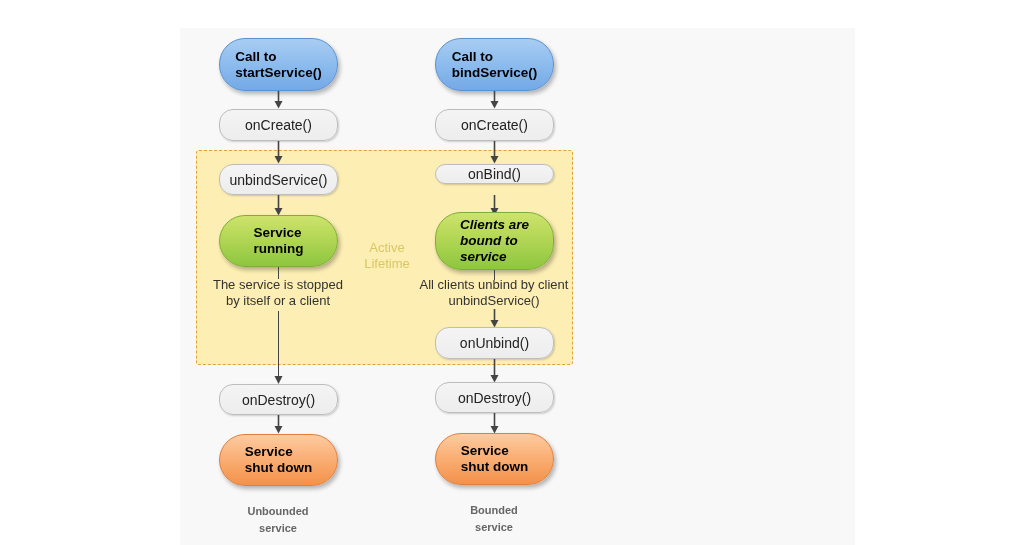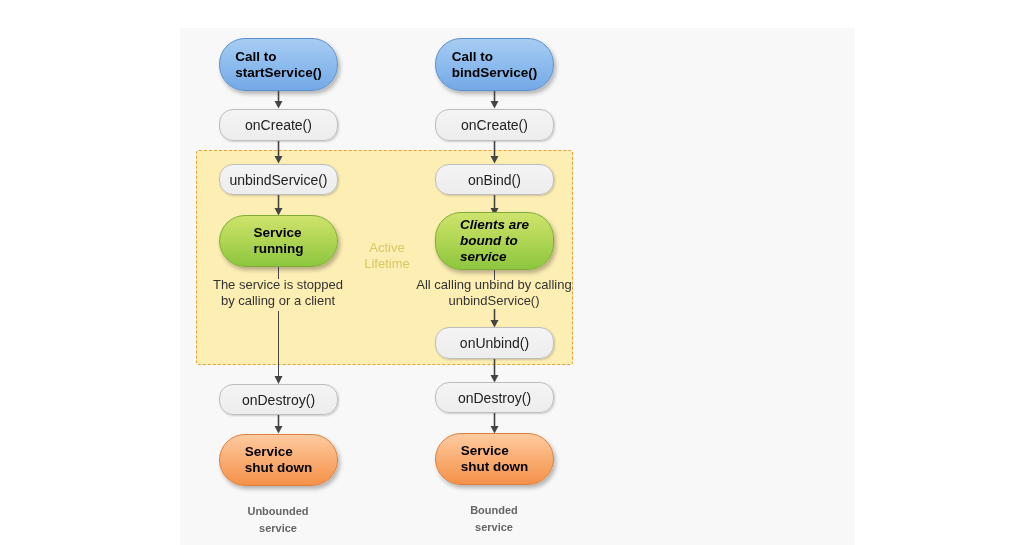--- a/index.html
+++ b/index.html
@@ -164,21 +164,21 @@
       <polygon points="1.5,13 9.5,13 5.5,20.5" fill="#444444"></polygon>
     </svg>
 </div>
 
 <div class="node capsule green" style="left:219px; top:215px; width:119px; height:52px;">Service
 running</div>
 
 <div class="line" style="left:278px; top:267px; height:12px;"></div>
 
 <div class="note" style="left:203px; top:277px; width:150px;">The service is stopped
-by calling or a client</div>
+by itself or a client</div>
 
 <div class="line" style="left:278px; top:311px; height:72px;"></div>
 <div class="arrow" style="left:273px; top:371px;">
   <svg width="11" height="14" viewBox="0 0 11 14">
       <polygon points="1.5,5 9.5,5 5.5,13" fill="#444444"></polygon>
     </svg>
 </div>
 
 <div class="node rect" style="left:219px; top:384px; width:119px; height:31px;">onDestroy()</div>
 
@@ -207,36 +207,36 @@
 
 <div class="node rect" style="left:435px; top:109px; width:119px; height:32px;">onCreate()</div>
 
 <div class="arrow" style="left:489px; top:141px;">
   <svg width="11" height="23" viewBox="0 0 11 23">
       <line x1="5.5" y1="0" x2="5.5" y2="16" stroke="#444444" stroke-width="1.6"></line>
       <polygon points="1.5,15 9.5,15 5.5,22.5" fill="#444444"></polygon>
     </svg>
 </div>
 
-<div class="node rect" style="left:435px; top:164px; width:119px; height:31px;">onBind()</div>
+<div class="node rect" style="left:435px; top:164px; width:119px; height:20px;">onBind()</div>
 
 <div class="arrow" style="left:489px; top:195px;">
   <svg width="11" height="21" viewBox="0 0 11 21">
       <line x1="5.5" y1="0" x2="5.5" y2="14" stroke="#444444" stroke-width="1.6"></line>
       <polygon points="1.5,13 9.5,13 5.5,20.5" fill="#444444"></polygon>
     </svg>
 </div>
 
 <div class="node capsule green" style="left:435px; top:212px; width:119px; height:58px;font-style:italic;">Clients are
 bound to
 service</div>
 
 <div class="line" style="left:494px; top:270px; height:10px;"></div>
 
-<div class="note" style="left:414px; top:277px; width:160px;">All calling unbind by calling
+<div class="note" style="left:414px; top:277px; width:160px;">All clients unbind by client
 unbindService()</div>
 
 <div class="arrow" style="left:489px; top:309px;">
   <svg width="11" height="19" viewBox="0 0 11 19">
       <line x1="5.5" y1="0" x2="5.5" y2="12" stroke="#444444" stroke-width="1.6"></line>
       <polygon points="1.5,11 9.5,11 5.5,18.5" fill="#444444"></polygon>
     </svg>
 </div>
 
 <div class="node rect" style="left:435px; top:327px; width:119px; height:32px;">onUnbind()</div>

